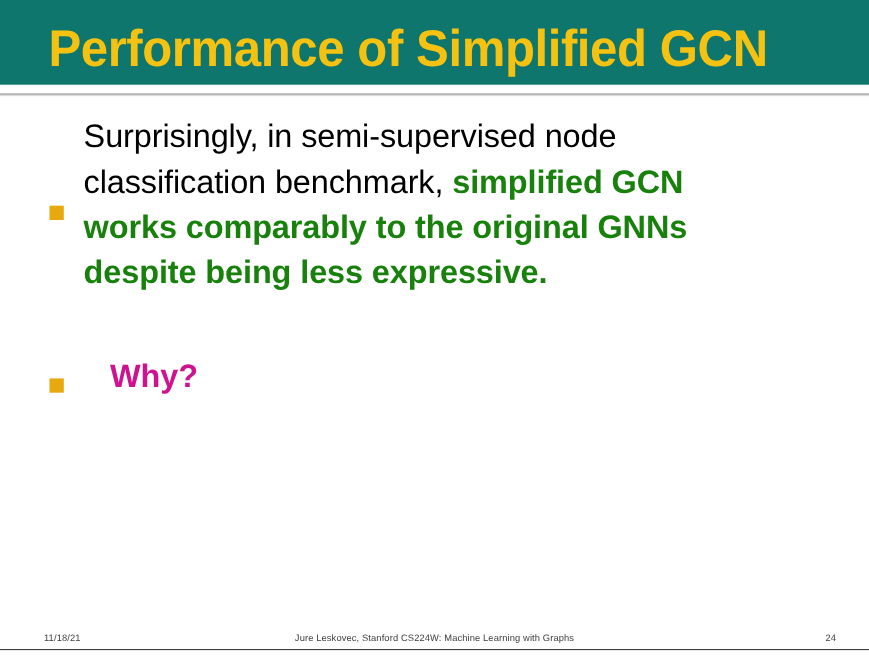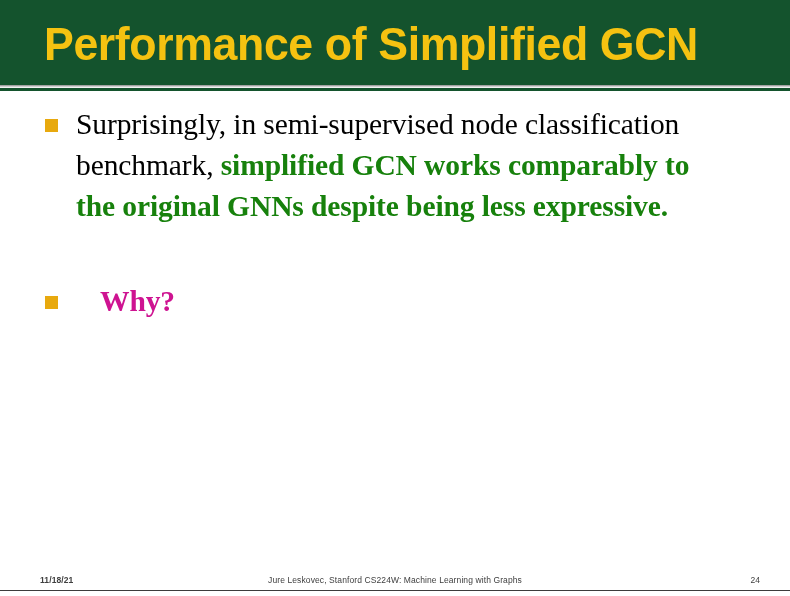--- a/index.html
+++ b/index.html
@@ -17,22 +17,22 @@
     background: #ffffff;
     overflow: hidden;
   }
 
   
   .title-banner {
     position: absolute;
     left: 0;
     top: 0;
     width: 790px;
-    height: 91px;
-    background: #14532d;
+    height: 77px;
+    background: #0f766e;
   }
   .title-text {
     position: absolute;
     left: 44px;
     top: 16px;
     font-size: 47px;
     font-weight: bold;
     letter-spacing: -0.4px;
     color: #F5C211;
     white-space: nowrap;
@@ -53,23 +53,22 @@
   
   .body-area {
     position: absolute;
     left: 0;
     top: 104px;
     width: 790px;
   }
   .bullet-row {
     position: relative;
     display: flex;
-    align-items: flex-start;
+    align-items: center;
     padding-left: 45px;
-    font-family: Liberation Serif, serif;
   }
   .bullet-row.second {
     margin-top: 54px;
     gap: 24px;
   }
   .bullet-marker {
     flex: 0 0 auto;
     width: 13px;
     height: 13px;
     background: #E8A90E;
@@ -111,21 +110,20 @@
     height: 1px;
     background: #3c3c3c;
   }
   .footer-date {
     position: absolute;
     left: 40px;
     top: 7px;
     font-size: 8.5px;
     color: #404040;
     letter-spacing: 0.1px;
-    font-weight: bold;
   }
   .footer-center {
     position: absolute;
     left: 0;
     top: 7px;
     width: 790px;
     text-align: center;
     font-size: 8.5px;
     color: #404040;
     letter-spacing: 0.1px;

